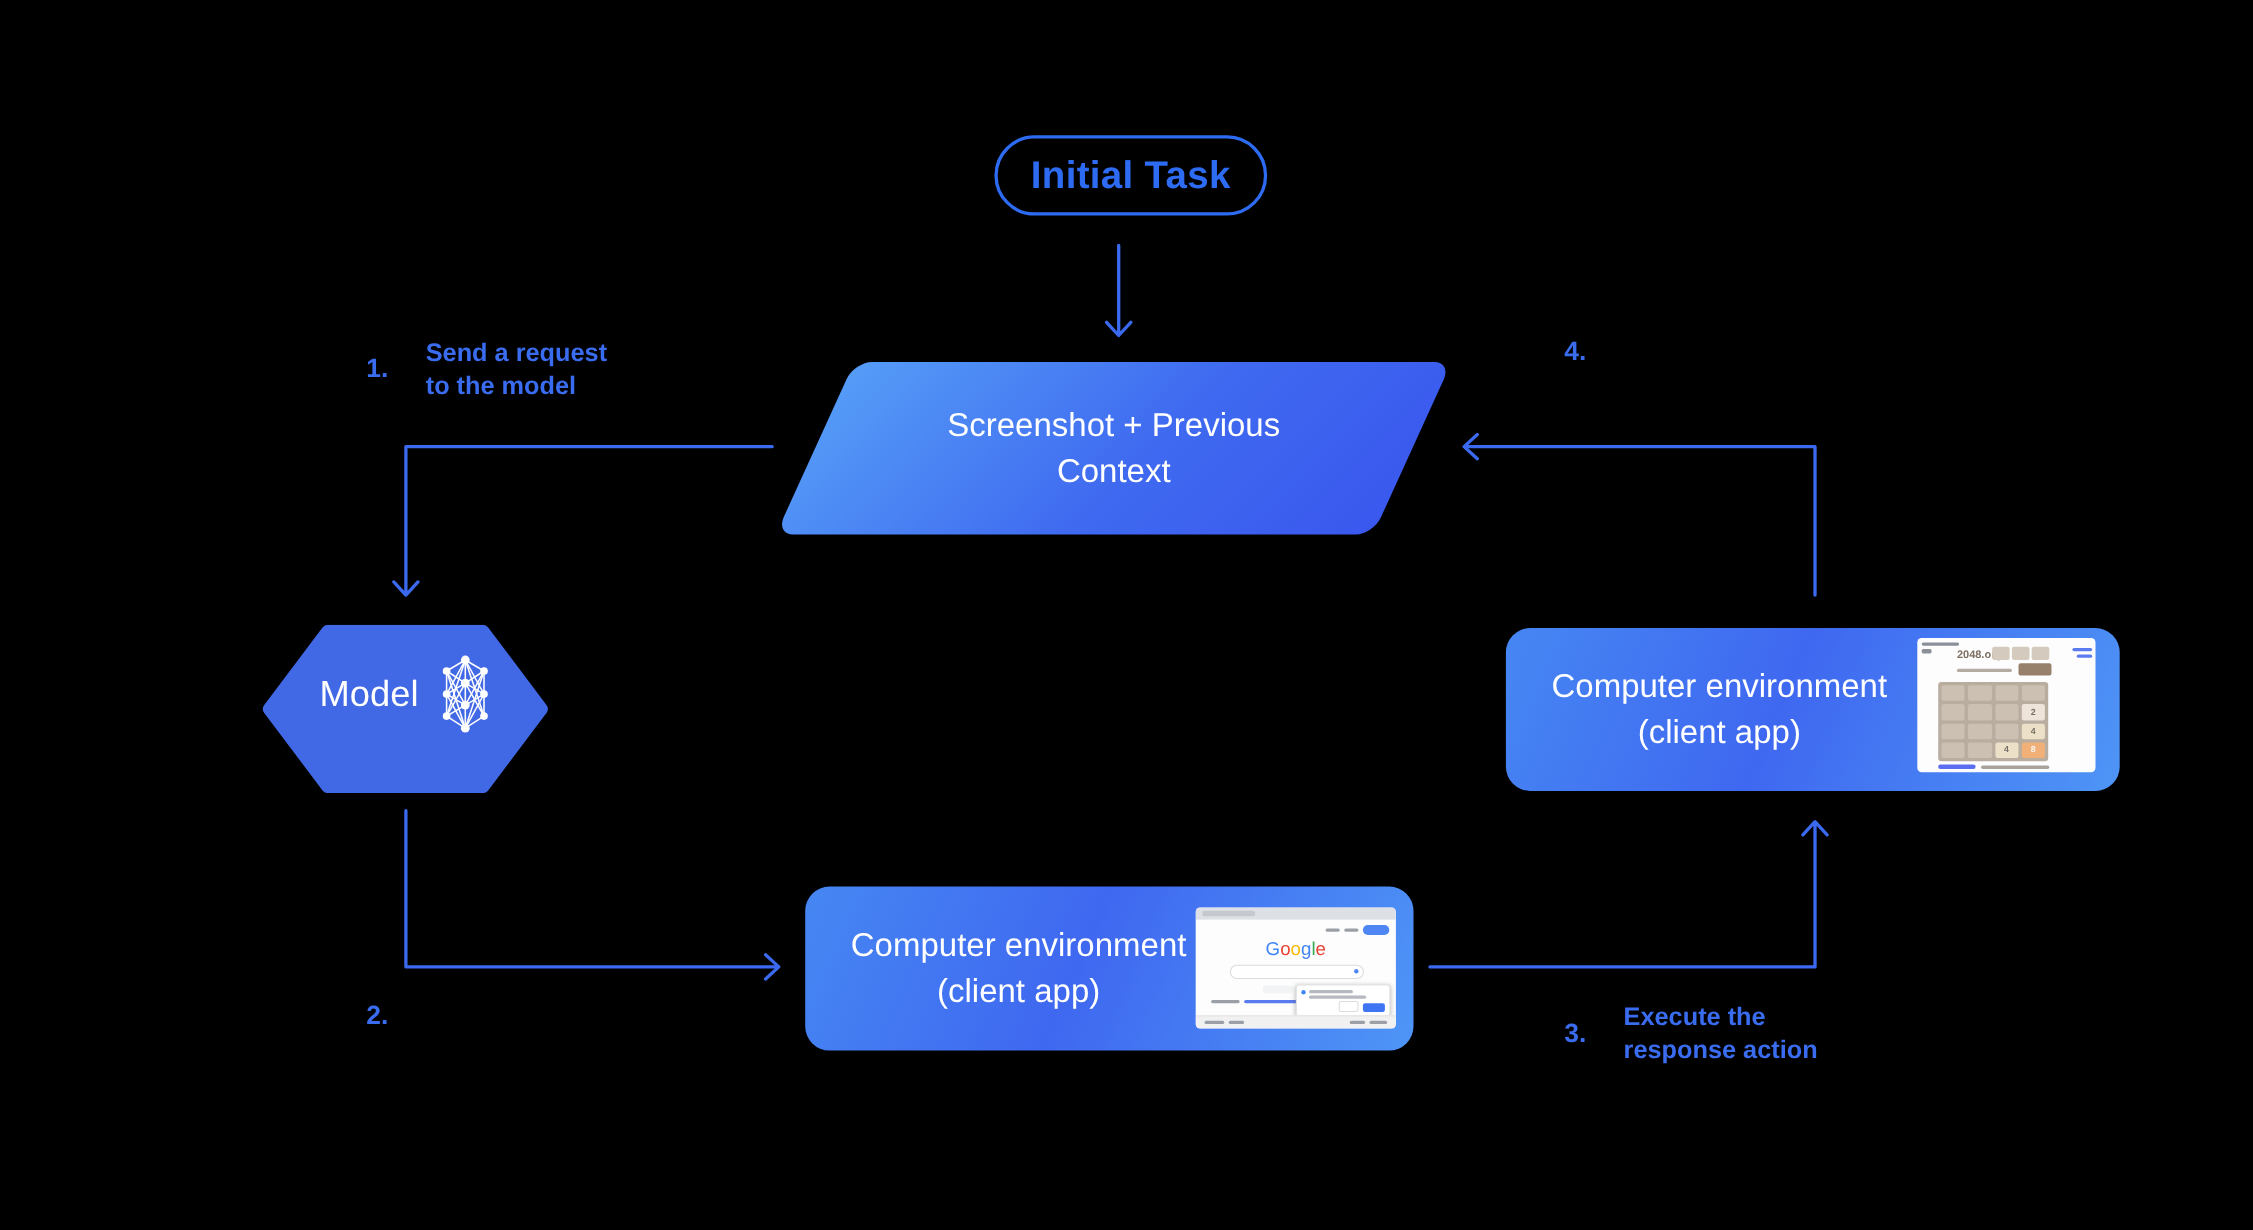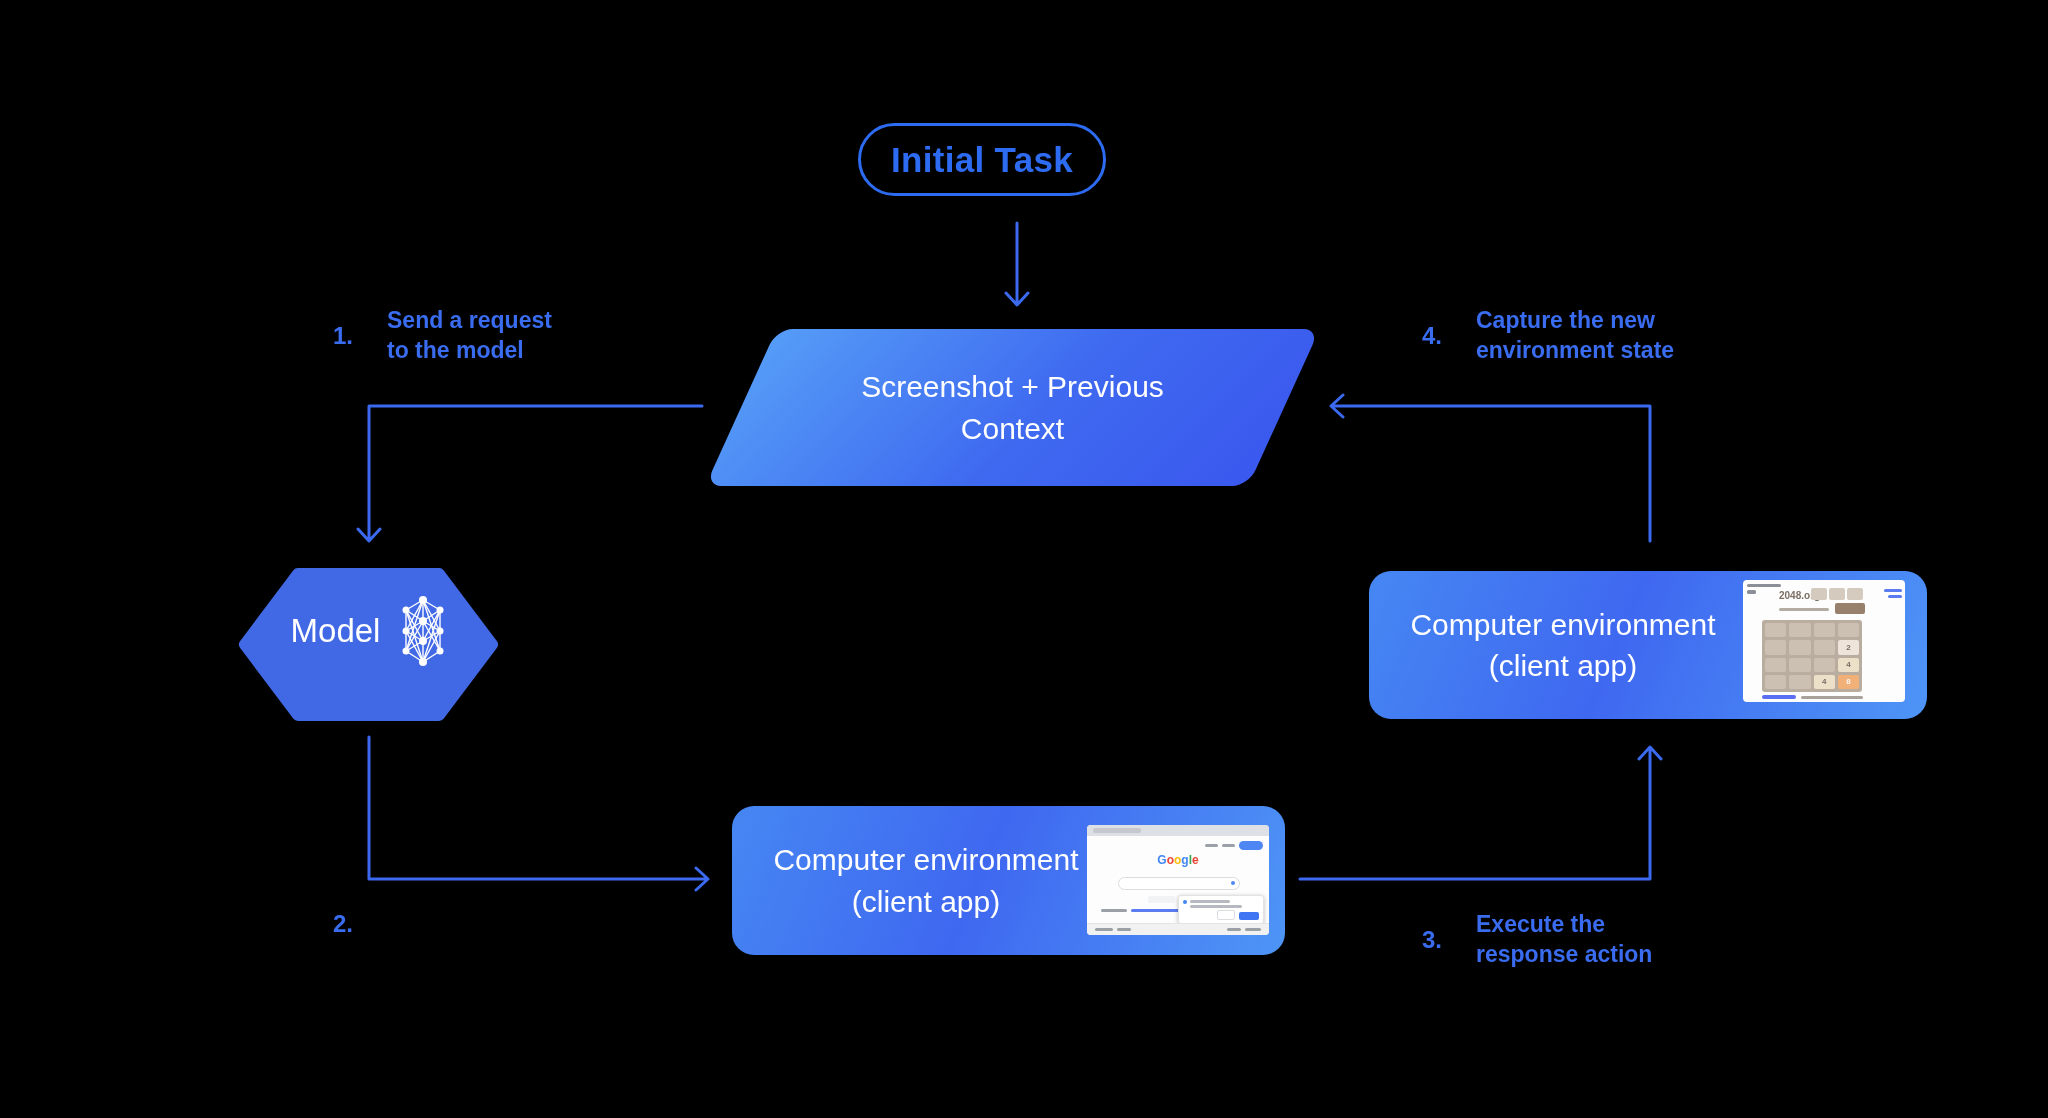--- a/index.html
+++ b/index.html
@@ -4,21 +4,21 @@
 <style>
   html,body{margin:0;padding:0;background:#000;}
   .canvas{position:relative;width:2048px;height:1118px;background:#000;overflow:hidden;
           font-family:"Liberation Sans",sans-serif;}
 
   
   .connectors{position:absolute;left:0;top:0;z-index:1;}
   .connectors path{stroke:#3b6af0;stroke-width:3;fill:none;stroke-linecap:round;stroke-linejoin:round;}
 
   
-  .pill{position:absolute;left:858px;top:123px;width:248px;height:73px;box-sizing:border-box;
+  .pill{position:absolute;left:904px;top:123px;width:248px;height:73px;box-sizing:border-box;
         border:3px solid #2d6cf2;border-radius:40px;display:flex;align-items:center;justify-content:center;
         color:#2d6cf2;font-size:35px;font-weight:700;letter-spacing:.3px;z-index:2;}
 
   
   .par-wrap{position:absolute;left:741px;top:329px;width:543px;height:157px;z-index:2;
             transform:skewX(-24.5deg);border-radius:16px;
             background:linear-gradient(118deg,#559cf7 0%,#3f6af0 55%,#3a58ee 100%);}
   .par-inner{position:absolute;inset:0;transform:skewX(24.5deg);display:flex;align-items:center;
              justify-content:center;text-align:center;color:#fff;font-size:30px;line-height:1.4;
              white-space:pre-line;}
@@ -44,21 +44,21 @@
   .thumb{position:absolute;background:#fdfdfd;border-radius:4px;overflow:hidden;}
   .thumb.google{right:16px;top:19px;width:182px;height:110px;}
   .thumb.game{right:22px;top:9px;width:162px;height:122px;}
 
   
   .g-chrome{position:absolute;left:0;top:0;right:0;height:11px;background:#dde0e4;}
   .g-tab{position:absolute;left:6px;top:3px;width:48px;height:5px;background:#c5c9cf;border-radius:2px;}
   .g-head{position:absolute;top:16px;right:6px;display:flex;align-items:center;gap:4px;}
   .g-head .bar{width:13px;height:3px;background:#9aa0a6;border-radius:1.5px;}
   .g-signin{width:24px;height:9px;background:#4e86f4;border-radius:5px;}
-  .g-logo{position:absolute;top:28px;left:0;right:0;text-align:center;font-size:12px;font-weight:700;
+  .g-logo{position:absolute;top:28px;left:0;right:0;text-align:center;font-size:17px;font-weight:400;
           filter:blur(.6px);letter-spacing:0;}
   .g-search{position:absolute;top:52px;left:31px;width:120px;height:11px;border:1px solid #dadce0;
             border-radius:7px;background:#fff;}
   .g-mic{position:absolute;right:4px;top:3px;width:4px;height:4px;border-radius:50%;background:#4e86f4;}
   .g-btns{position:absolute;top:71px;left:0;right:0;display:flex;justify-content:center;gap:6px;}
   .g-btn{width:27px;height:7px;background:#f1f3f4;border-radius:2px;}
   .g-lang{position:absolute;top:84px;left:14px;display:flex;gap:4px;align-items:center;}
   .g-lang .bar{height:3px;border-radius:1.5px;}
   .g-dialog{position:absolute;right:5px;top:70px;width:84px;height:27px;background:#fff;
             border:1px solid #e3e3e3;border-radius:3px;box-shadow:0 1px 4px rgba(0,0,0,.25);}
@@ -259,17 +259,15 @@
   <div class="step s2">
     <span class="step-num">2.</span>
   </div>
   <div class="step s3">
     <span class="step-num">3.</span>
     <span class="step-text">Execute the
 response action</span>
   </div>
   <div class="step s4">
     <span class="step-num">4.</span>
-    <span class="step-text">Capture the new
-environment state</span>
   </div>
 
 </div>
 
 </body></html>

